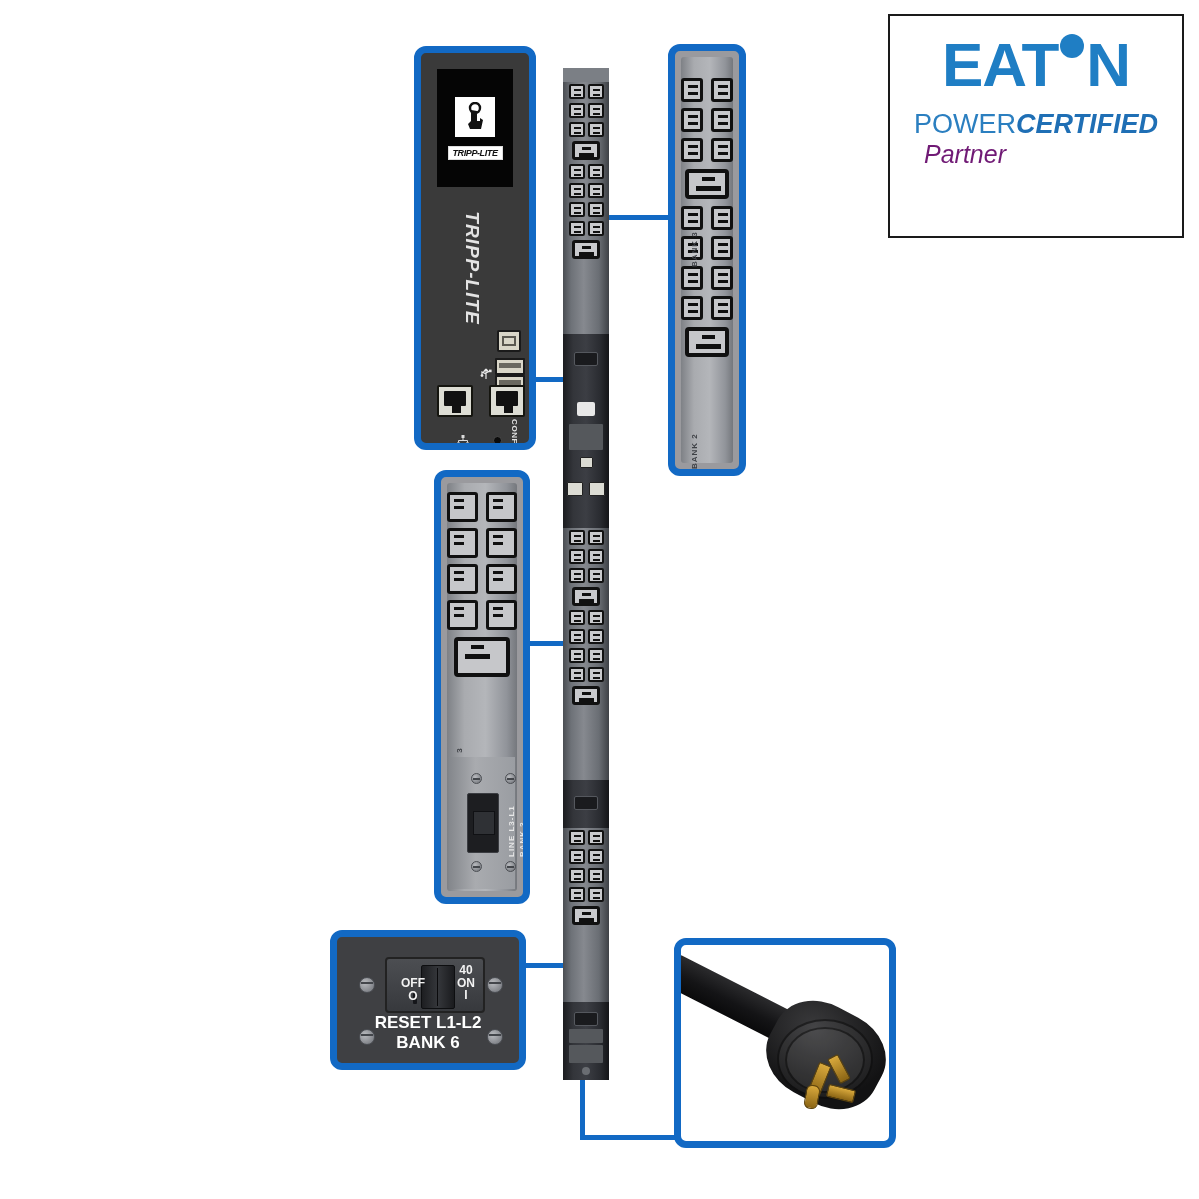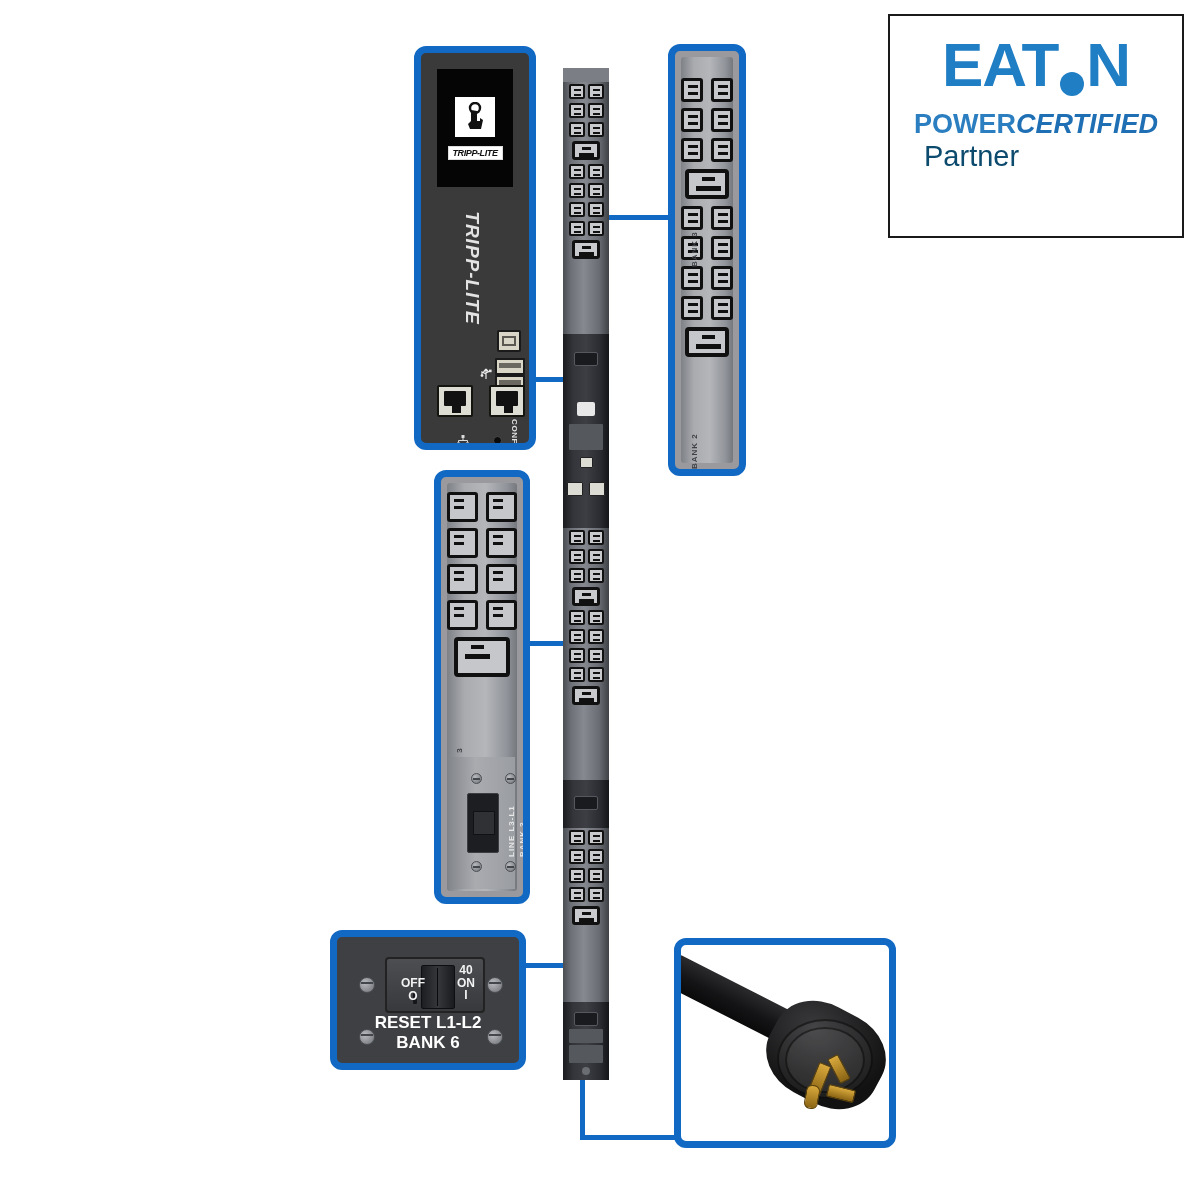--- a/index.html
+++ b/index.html
@@ -6,30 +6,30 @@
   body{width:1199px;height:1199px;position:relative;overflow:hidden;
        font-family:"Liberation Sans",sans-serif;}
   .stage{position:absolute;inset:0;}
 
   
   #eaton-badge{position:absolute;left:888px;top:14px;width:296px;height:224px;
       background:#fff;border:2px solid #1a1a1a;box-sizing:border-box;
       display:flex;flex-direction:column;align-items:center;padding-top:18px;}
   .eaton-word{font-family:"Liberation Sans",sans-serif;font-weight:bold;
       font-size:62px;letter-spacing:-1px;color:#1f7ec4;line-height:1;
-      display:flex;align-items:flex-end;}
+      display:flex;align-items:flex-start;}
   .eaton-dot{display:inline-block;width:24px;height:24px;border-radius:50%;
       background:#1f7ec4;margin:0 2px;}
   .cert-bar{margin-top:16px;background:#8c8c8c;color:#fff;font-weight:bold;
       font-size:21px;letter-spacing:7px;padding:6px 26px 6px 33px;}
   .pa-line{margin-top:14px;font-size:27px;line-height:1.05;white-space:nowrap;}
-  .pa-power{color:#2b7fc0;font-weight:bold;}
+  .pa-power{color:#2b7fc0;font-weight:normal;}
   .pa-adv{color:#1f6fb5;font-weight:bold;font-style:italic;}
-  .partner{font-size:29px;color:#0c4a6e;margin-top:2px;align-self:flex-start;
-      margin-left:34px;}
+  .partner{font-size:25px;color:#701a75;margin-top:2px;align-self:flex-start;
+      margin-left:34px;font-style:italic;}
 
   
   .callout{position:absolute;border:7px solid #1269c4;border-radius:12px;
       background:#3a3a3a;box-sizing:border-box;overflow:hidden;}
   .callout.gray{background:#9a9a9e;}
   .conn{position:absolute;background:#1269c4;}
 
   
   #pdu{position:absolute;left:563px;top:68px;width:46px;height:1012px;}
   .pdu-seg{position:absolute;left:0;width:46px;box-sizing:border-box;}

